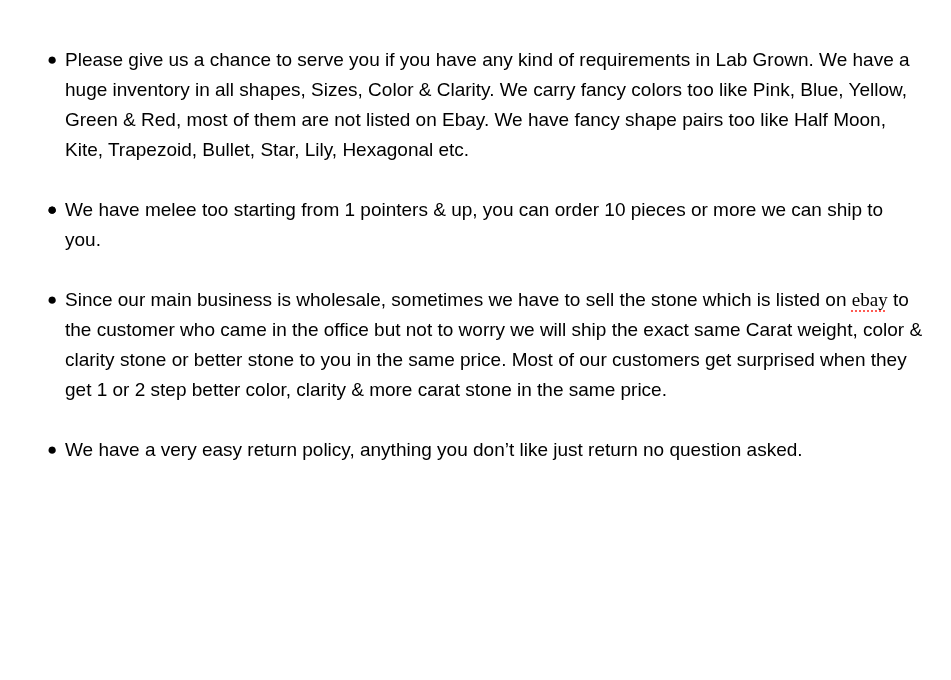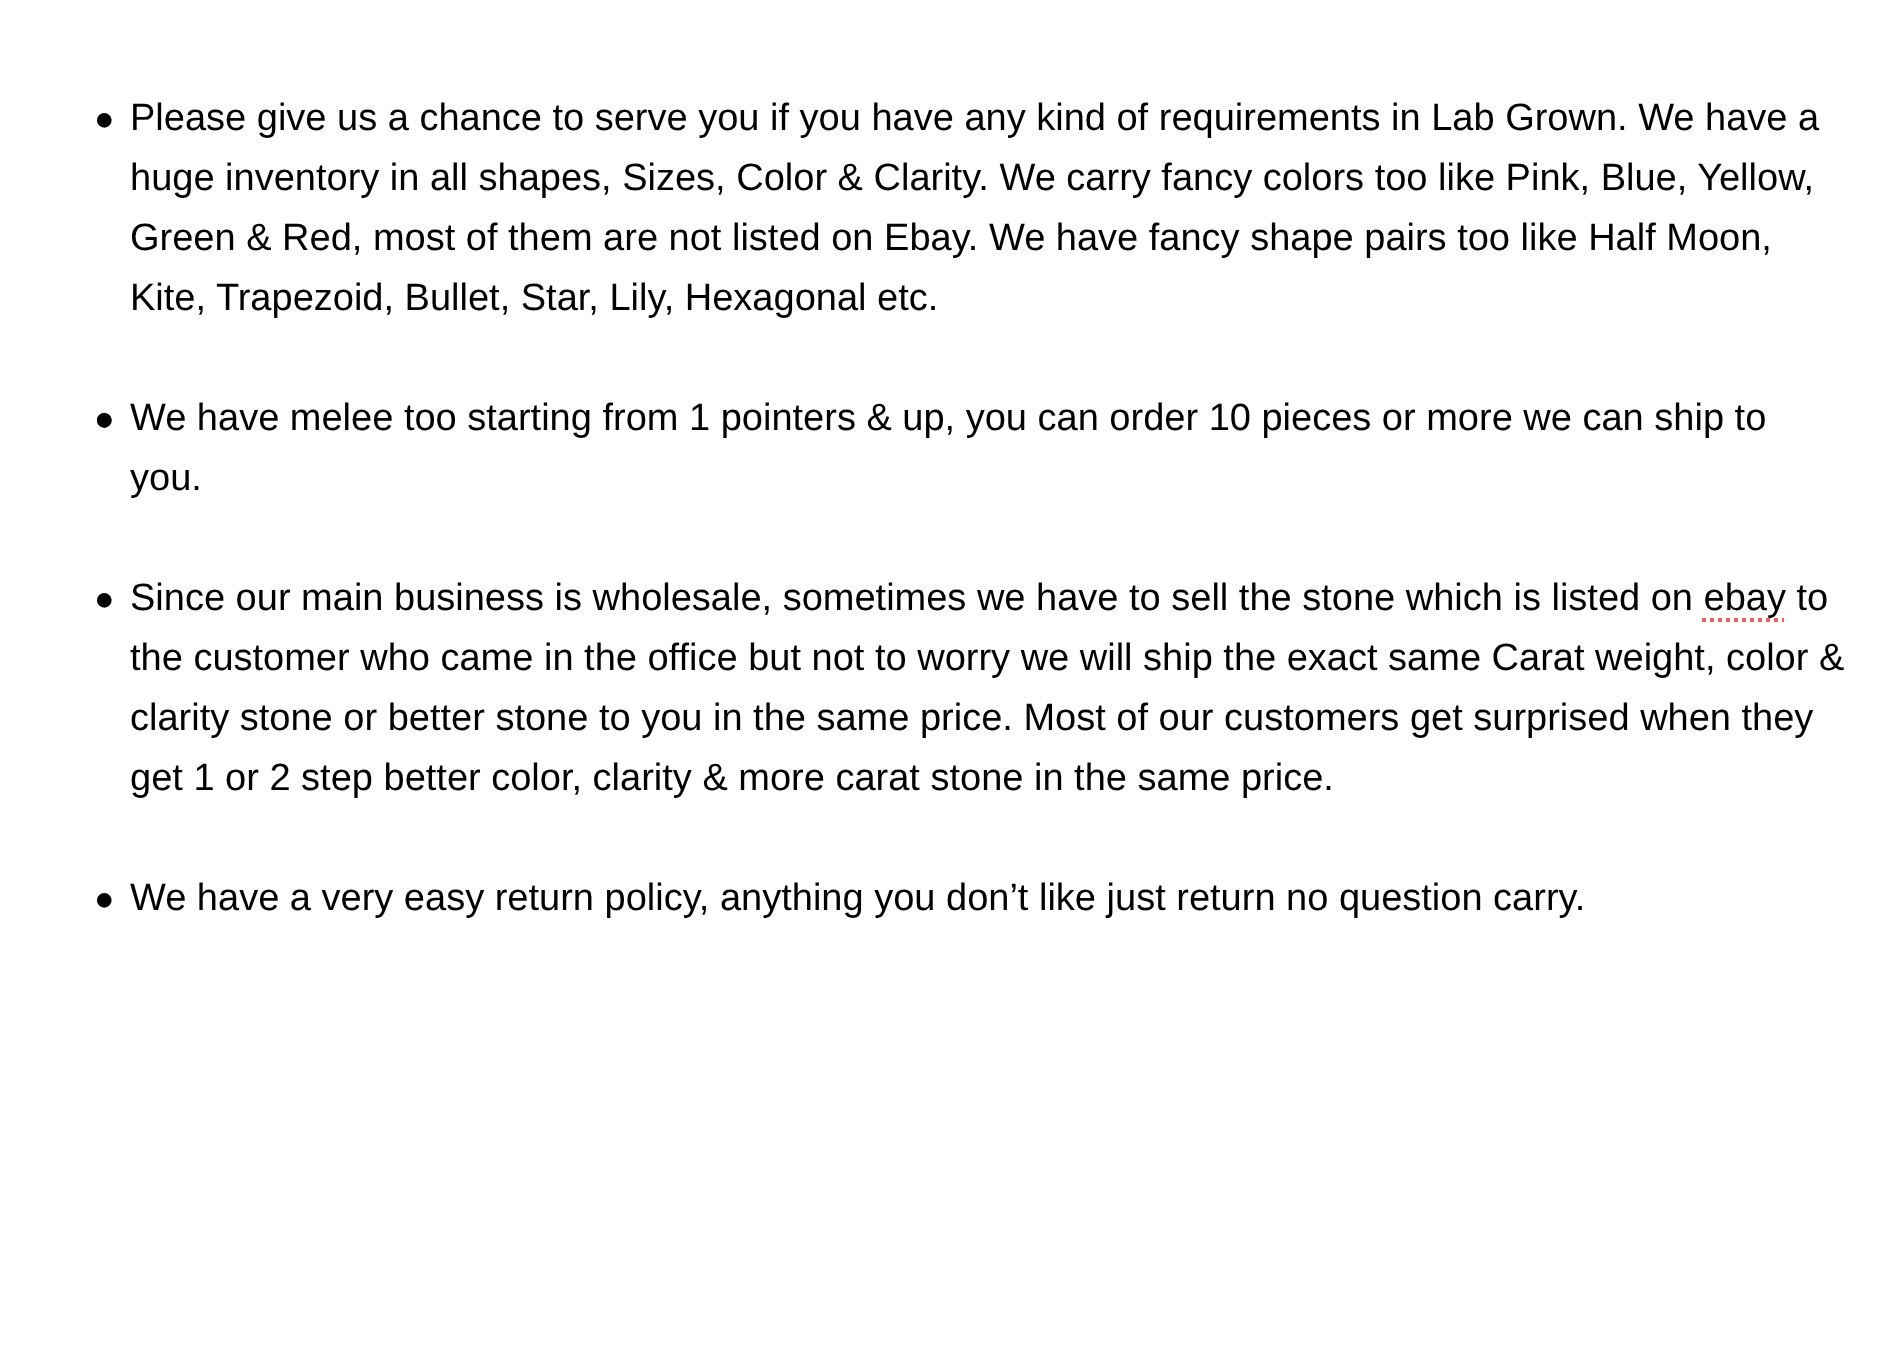--- a/index.html
+++ b/index.html
@@ -40,20 +40,21 @@
     top: 0;
     font-size: 17px;
     line-height: 30px;
   }
   .spellcheck-word {
     text-decoration-line: underline;
     text-decoration-style: dotted;
     text-decoration-color: #ff5a52;
     text-decoration-thickness: 2px;
     text-underline-offset: 4px;
+    font-family: Liberation Serif, serif;
   }
 </style>
 </head>
 <body>
 
 <div class="page">
   <ul class="bullet-list">
 
     <li>
       <span class="bullet-marker">●</span>
@@ -69,17 +70,17 @@
       <span>We have melee too starting from 1 pointers &amp; up, you can order 10 pieces or more we can ship to you.</span>
     </li>
 
     <li>
       <span class="bullet-marker">●</span>
       <span>Since our main business is wholesale, sometimes we have to sell the stone which is listed on </span><span class="spellcheck-word">ebay</span><span> to the customer who came in the office but not to worry we will ship the exact same Carat weight, color &amp; clarity stone or better stone to you in the same price. Most of our customers get surprised when they get 1 or 2 step better color, clarity &amp; more carat stone in the same price.</span>
     </li>
 
     <li>
       <span class="bullet-marker">●</span>
-      <span>We have a very easy return policy, anything you don’t like just return no question carry.</span>
+      <span>We have a very easy return policy, anything you don’t like just return no question asked.</span>
     </li>
 
   </ul>
 </div>
 
 </body></html>

